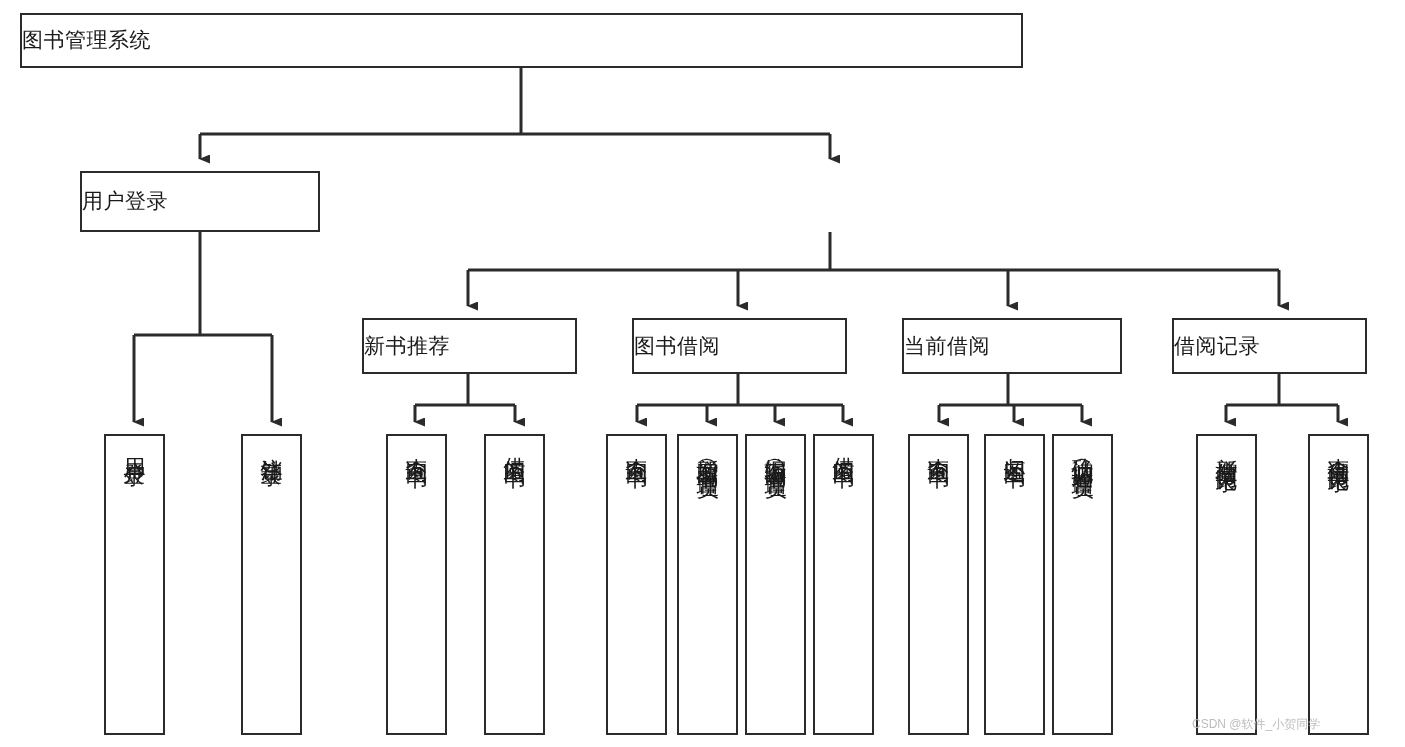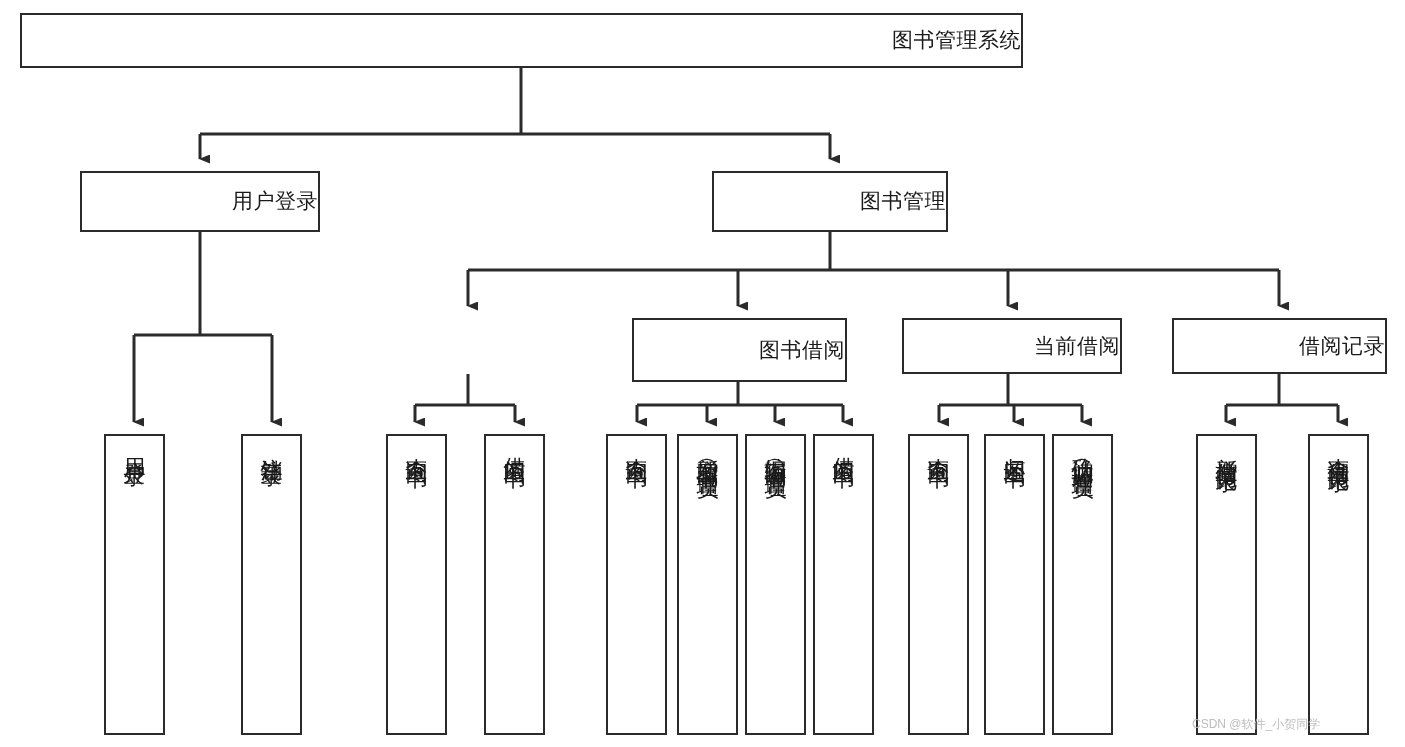--- a/index.html
+++ b/index.html
@@ -25,21 +25,21 @@
     width: 1405px;
     height: 747px;
   }
   .node {
     position: absolute;
     box-sizing: border-box;
     background: #ffffff;
     border: 2px solid #2b2b2b;
     display: flex;
     align-items: center;
-    justify-content: flex-end;
+    justify-content: flex-start;
     color: #1a1a1a;
     overflow: hidden;
   }
   .node .node-label {
     display: block;
     line-height: 1.08;
     white-space: pre;
     letter-spacing: 0.5px;
   }
   
@@ -128,34 +128,34 @@
   </svg>
 
   <div class="node horiz" style="left:20px; top:13px; width:1003px; height:55px;">
     <span class="node-label">图书管理系统</span>
   </div>
 
   <div class="node horiz" style="left:80px; top:171px; width:240px; height:61px;">
     <span class="node-label">用户登录</span>
   </div>
 
-  <div class="node horiz" style="left:712px; top:171px; width:236px; height:61px;">
-    <span class="node-label">图书管理</span>
-  </div>
-
-
-  <div class="node horiz" style="left:632px; top:318px; width:215px; height:64px;">
+
+  <div class="node horiz" style="left:362px; top:318px; width:215px; height:56px;">
+    <span class="node-label">新书推荐</span>
+  </div>
+
+  <div class="node horiz" style="left:632px; top:318px; width:215px; height:56px;">
     <span class="node-label">图书借阅</span>
   </div>
 
   <div class="node horiz" style="left:902px; top:318px; width:220px; height:56px;">
     <span class="node-label">当前借阅</span>
   </div>
 
-  <div class="node horiz" style="left:1172px; top:318px; width:215px; height:56px;">
+  <div class="node horiz" style="left:1172px; top:318px; width:195px; height:56px;">
     <span class="node-label">借阅记录</span>
   </div>
 
   <div class="node vert" style="left:104px; top:434px; width:61px; height:301px;">
     <span class="node-label">用户登录</span>
   </div>
 
   <div class="node vert" style="left:241px; top:434px; width:61px; height:301px;">
     <span class="node-label">注销登录</span>
   </div>

